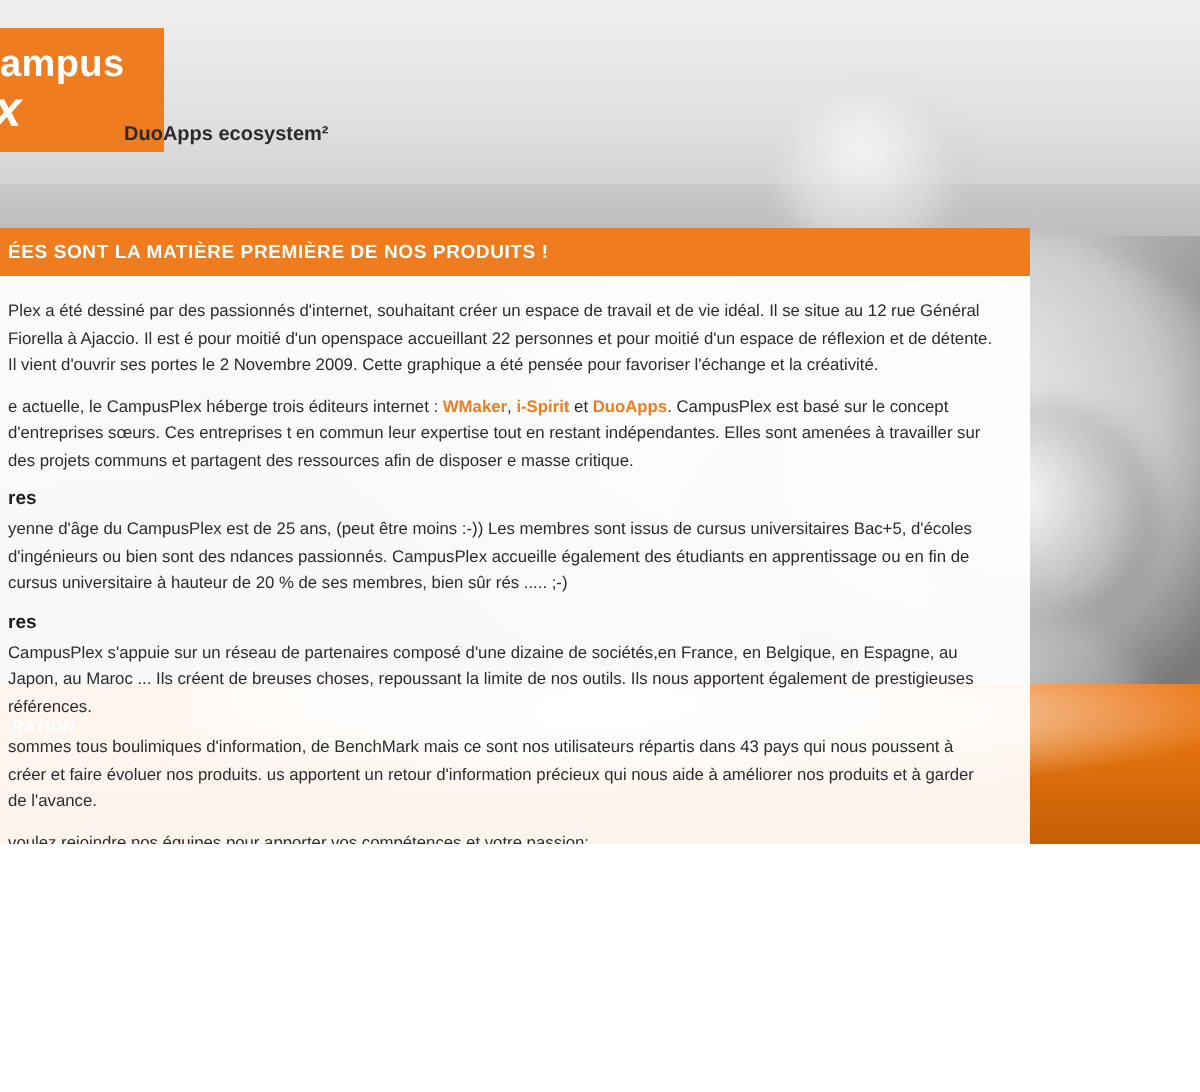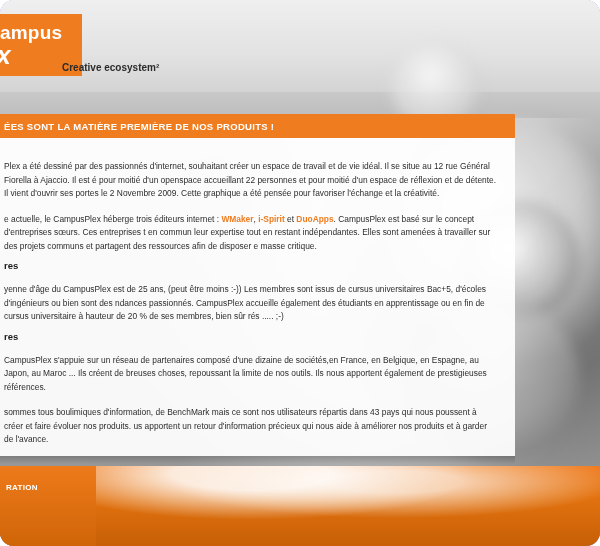--- a/index.html
+++ b/index.html
@@ -5,24 +5,23 @@
   * { box-sizing: border-box; }
   html, body {
     margin: 0; padding: 0;
     width: 600px; height: 546px;
     overflow: hidden;
     font-family: "Liberation Sans", sans-serif;
     background: #ffffff;
   }
   #page {
     position: relative;
-    width: 600px; height: 546px;
+    width: 600px; height: 422px;
     overflow: hidden;
     background: #8b5cf6;
-    border-radius: 14px;
   }
 
   
   .bg {
     position: absolute; inset: 0;
     background:
       radial-gradient(circle at 78% 28%, rgba(255,255,255,0.55) 0 12%, rgba(255,255,255,0) 40%),
       radial-gradient(circle at 92% 45%, rgba(40,40,40,0.55) 0 10%, rgba(40,40,40,0) 38%),
       radial-gradient(circle at 60% 62%, rgba(255,255,255,0.35) 0 14%, rgba(255,255,255,0) 45%),
       linear-gradient(175deg, #f2f2f2 0%, #e4e4e4 14%, #cfcfcf 26%, #bdbdbd 40%, #a8a8a8 58%, #9a9a9a 72%, #8e8e8e 100%);
@@ -110,21 +109,21 @@
     z-index: 4;
     padding: 10px 18px 10px 34px;
     overflow: hidden;
   }
   .sec-title {
     font-size: 9.5px; font-weight: bold; color: #1b1b1b;
     margin: 6px 0 3px 0;
   }
   .para {
     font-size: 8.4px; line-height: 13.5px; color: #2c2c2c;
-    margin: 12px 0 7px 0; text-align: left;
+    margin: 1px 0 7px 0; text-align: left;
   }
   .para.tight { margin-bottom: 4px; }
   .orange { color: #ef7c1f; font-weight: bold; }
   .bullet-list { margin: 0; padding: 0; list-style: none; }
   .bullet-list li {
     font-size: 8.4px; line-height: 13.5px; color: #2c2c2c;
     margin-bottom: 1px;
   }
 
   
@@ -153,21 +152,21 @@
     <div class="bg-shape shape-a"></div>
     <div class="bg-shape shape-b"></div>
     <div class="bg-shape shape-c"></div>
     <div class="bg-shape shape-d"></div>
   </div>
 
   <div class="logo-block">
     <div class="logo-line1">ampus</div>
     <div class="logo-line2">lex</div>
   </div>
-  <div class="tagline">Creative ecosystem²</div>
+  <div class="tagline">DuoApps ecosystem²</div>
 
   <div class="headline-bar">
     <span class="headline-text">ÉES SONT LA MATIÈRE PREMIÈRE DE NOS PRODUITS !</span>
   </div>
 
   <div class="content-panel">
 
     <p class="para">Plex a été dessiné par des passionnés d'internet, souhaitant créer un espace de travail et de vie idéal. Il se situe au 12 rue Général Fiorella à Ajaccio. Il est é pour moitié d'un openspace accueillant 22 personnes et pour moitié d'un espace de réflexion et de détente. Il vient d'ouvrir ses portes le 2 Novembre 2009. Cette graphique a été pensée pour favoriser l'échange et la créativité.</p>
 
     <p class="para"><span>e actuelle, le CampusPlex héberge trois éditeurs internet : </span><span class="orange">WMaker</span><span>, </span><span class="orange">i-Spirit</span><span> et </span><span class="orange">DuoApps</span><span>. CampusPlex est basé sur le concept d'entreprises sœurs. Ces entreprises t en commun leur expertise tout en restant indépendantes. Elles sont amenées à travailler sur des projets communs et partagent des ressources afin de disposer e masse critique.</span></p>

